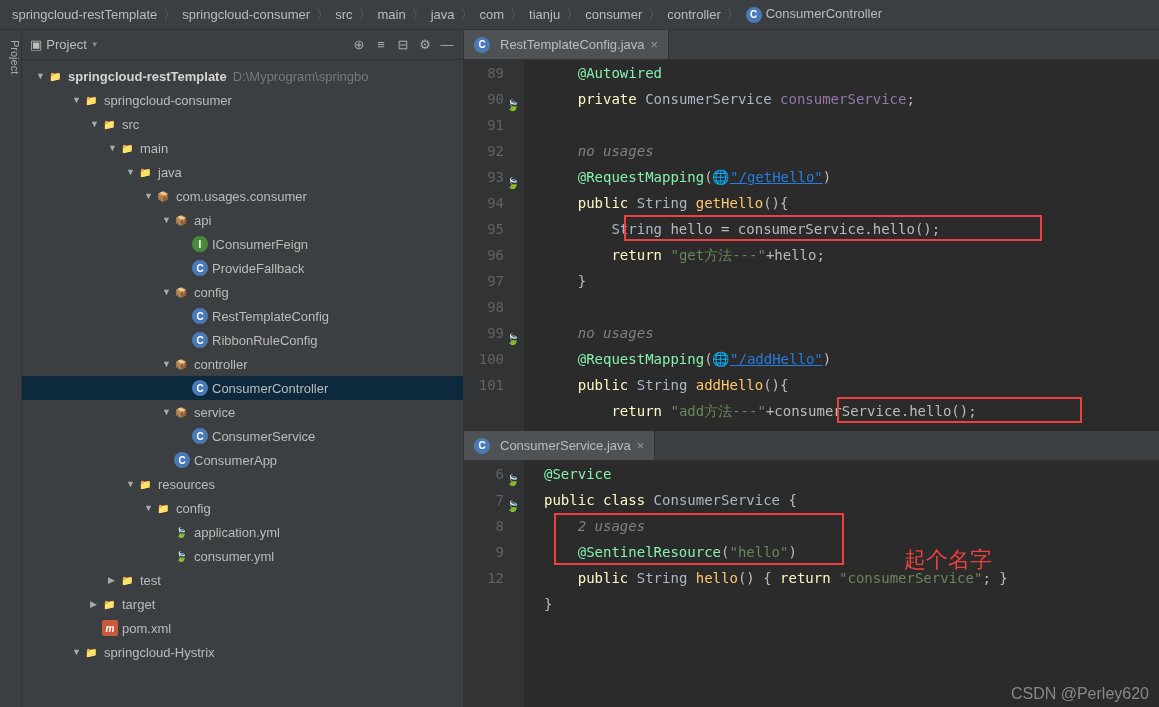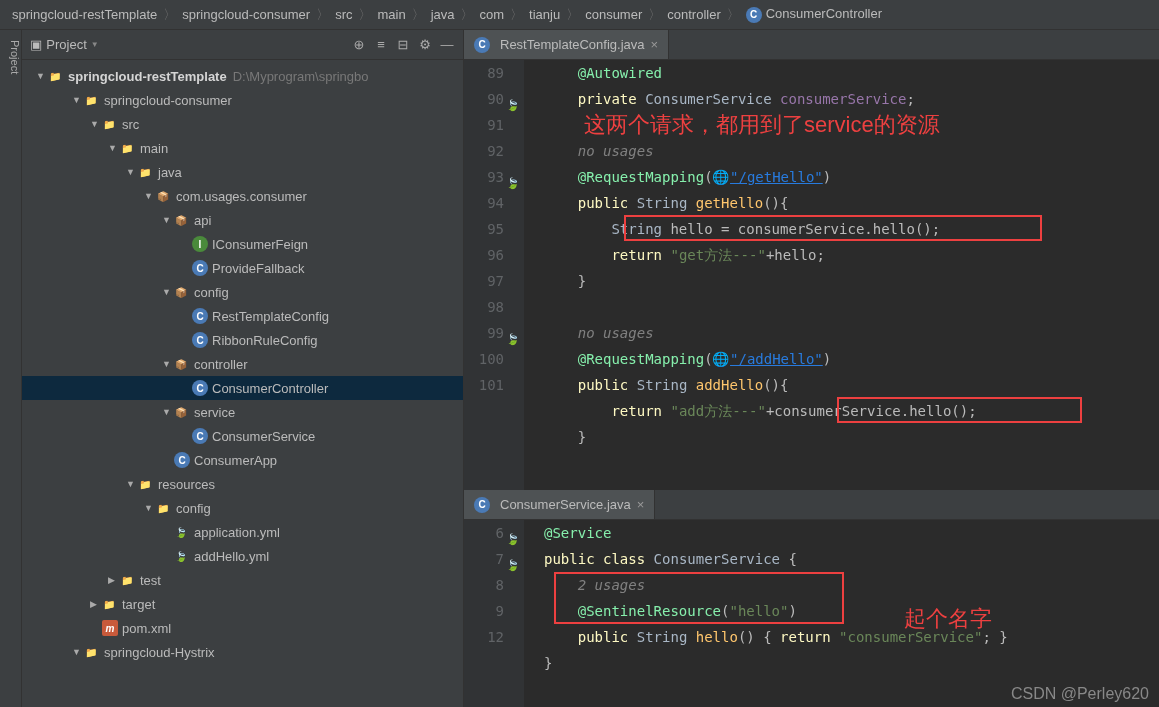--- a/index.html
+++ b/index.html
@@ -189,21 +189,21 @@
           <span>config</span>
         </div>
         <div class="tree-item" style="padding-left: 140px;">
           <span class="chevron"></span>
           <span class="icon yml">🍃</span>
           <span>application.yml</span>
         </div>
         <div class="tree-item" style="padding-left: 140px;">
           <span class="chevron"></span>
           <span class="icon yml">🍃</span>
-          <span>addHello.yml</span>
+          <span>consumer.yml</span>
         </div>
         <div class="tree-item" style="padding-left: 86px;">
           <span class="chevron">▶</span>
           <span class="icon folder">📁</span>
           <span>test</span>
         </div>
         <div class="tree-item" style="padding-left: 68px;">
           <span class="chevron">▶</span>
           <span class="icon folder" style="color:#d28c47">📁</span>
           <span>target</span>
@@ -222,40 +222,39 @@
   </div>
 
   <div class="editor-area">
     <div class="tab-bar">
       <div class="tab active">
         <span class="icon class">C</span>
         <span>RestTemplateConfig.java</span>
         <span class="tab-close">×</span>
       </div>
     </div>
-    <div class="code-area" style="height: 430px; flex: none;">
+    <div class="code-area" style="height: 371px; flex: none;">
       <div class="gutter" id="gutter1">
           <div style="position:relative">89</div>
           <div style="position:relative">90<span class="run-icon" style="right:-16px;top:7px">🍃</span></div>
           <div style="position:relative">91</div>
           <div style="position:relative"></div>
           <div style="position:relative">92</div>
           <div style="position:relative">93<span class="run-icon" style="right:-16px;top:7px">🍃</span></div>
           <div style="position:relative">94</div>
           <div style="position:relative">95</div>
           <div style="position:relative">96</div>
           <div style="position:relative">97</div>
           <div style="position:relative"></div>
           <div style="position:relative">98</div>
           <div style="position:relative">99<span class="run-icon" style="right:-16px;top:7px">🍃</span></div>
           <div style="position:relative">100</div>
           <div style="position:relative">101</div>
         </div>
       <div class="code" id="code1"><div><div>    <span class="c-ann">@Autowired</span></div><div>    <span class="c-kw">private</span> <span class="c-cls">ConsumerService</span> <span class="c-var">consumerService</span>;</div><div>&nbsp;</div><div>    <span class="c-cmt">no usages</span></div><div>    <span class="c-ann">@RequestMapping</span>(🌐<span class="c-link">"/getHello"</span>)</div><div>    <span class="c-kw">public</span> <span class="c-cls">String</span> <span class="c-fn">getHello</span>(){</div><div>        <span class="c-cls">String</span> hello = consumerService.hello();</div><div>        <span class="c-kw">return</span> <span class="c-str">"get方法---"</span>+hello;</div><div>    }</div><div>&nbsp;</div><div>    <span class="c-cmt">no usages</span></div><div>    <span class="c-ann">@RequestMapping</span>(🌐<span class="c-link">"/addHello"</span>)</div><div>    <span class="c-kw">public</span> <span class="c-cls">String</span> <span class="c-fn">addHello</span>(){</div><div>        <span class="c-kw">return</span> <span class="c-str">"add方法---"</span>+consumerService.hello();</div><div>    }</div></div>
-        <div class="redtext" style="top: 52px; left: 60px;">这两个请求，都用到了service的资源</div>
         <div class="redbox" style="top: 155px; left: 100px; width: 418px; height: 26px;"></div>
         <div class="redbox" style="top: 337px; left: 313px; width: 245px; height: 26px;"></div>
       </div>
     </div>
 
     <div class="tab-bar">
       <div class="tab active">
         <span class="icon class">C</span>
         <span>ConsumerService.java</span>
         <span class="tab-close">×</span>

